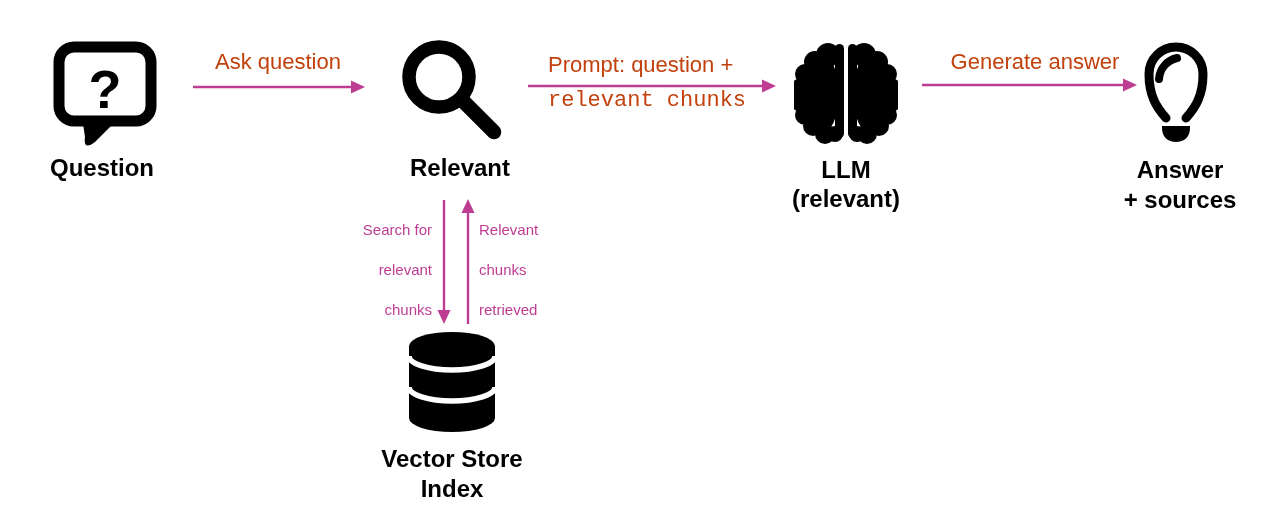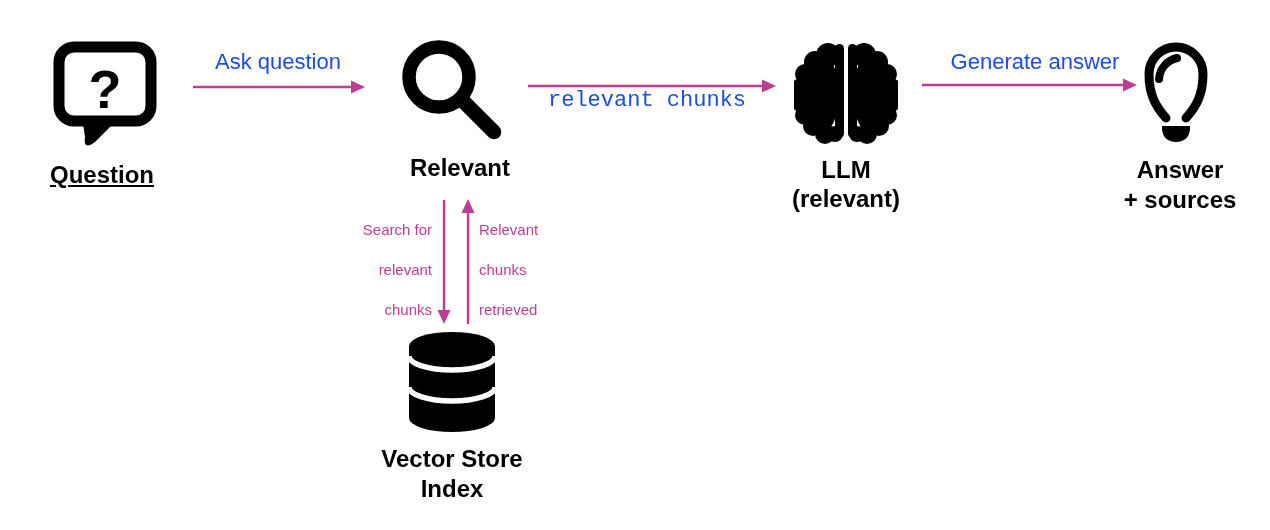--- a/index.html
+++ b/index.html
@@ -1,19 +1,19 @@
 <!DOCTYPE html>
 <html><head>
 <meta charset="utf-8">
 <style>
   html,body{margin:0;padding:0;background:#fff;}
   #stage{position:relative;width:1270px;height:530px;background:#ffffff;overflow:hidden;
          font-family:"Liberation Sans",sans-serif;}
   .abs{position:absolute;}
-  .edge-label{color:#1d4ed8;font-size:22px;line-height:26px;white-space:nowrap;}
+  .edge-label{color:#c2410c;font-size:22px;line-height:26px;white-space:nowrap;}
   .edge-label.center{text-align:center;}
   .edge-multi{color:#BE3D92;font-size:15px;line-height:40px;white-space:pre-line;}
   .node-label{color:#000;font-size:24px;font-weight:700;text-align:center;
               line-height:30px;white-space:pre-line;}
   svg{display:block;}
   .ink{fill:#000;}
   .stroke-ink{stroke:#000;fill:none;}
   .arrow-line{stroke:#BE3D92;stroke-width:2.4;}
   .arrow-head{fill:#BE3D92;}
 </style>
@@ -82,33 +82,34 @@
     <polygon class="arrow-head" points="1.5,110 8,124 14.5,110"></polygon>
   </svg>
 
   <svg class="abs" style="left:460px;top:199px;" width="16" height="125" viewBox="0 0 16 125">
     <line class="arrow-line" x1="8" y1="13" x2="8" y2="125"></line>
     <polygon class="arrow-head" points="1.5,14 8,0 14.5,14"></polygon>
   </svg>
 
   <div class="abs edge-label center" style="left:198px;top:49px;width:160px;">Ask question</div>
 
+  <div class="abs edge-label" style="left:548px;top:52px;">Prompt: question +</div>
   <div class="abs edge-label" style="left:548px;top:88px;font-family:Liberation Mono, monospace;">relevant chunks</div>
 
   <div class="abs edge-label center" style="left:935px;top:49px;width:200px;">Generate answer</div>
 
   <div class="abs edge-multi" style="left:252px;top:210px;width:180px;text-align:right;">Search for
 relevant
 chunks</div>
 
   <div class="abs edge-multi" style="left:479px;top:210px;width:180px;text-align:left;">Relevant
 chunks
 retrieved</div>
 
-  <div class="abs node-label" style="left:27px;top:160px;width:150px;text-decoration:underline;">Question</div>
+  <div class="abs node-label" style="left:27px;top:153px;width:150px;">Question</div>
 
   <div class="abs node-label" style="left:385px;top:153px;width:150px;">Relevant</div>
 
   <div class="abs node-label" style="left:765px;top:155px;width:162px;line-height:29px;">LLM
 (relevant)</div>
 
   <div class="abs node-label" style="left:1100px;top:155px;width:160px;">Answer
 + sources</div>
 
   <div class="abs node-label" style="left:372px;top:444px;width:160px;">Vector Store

